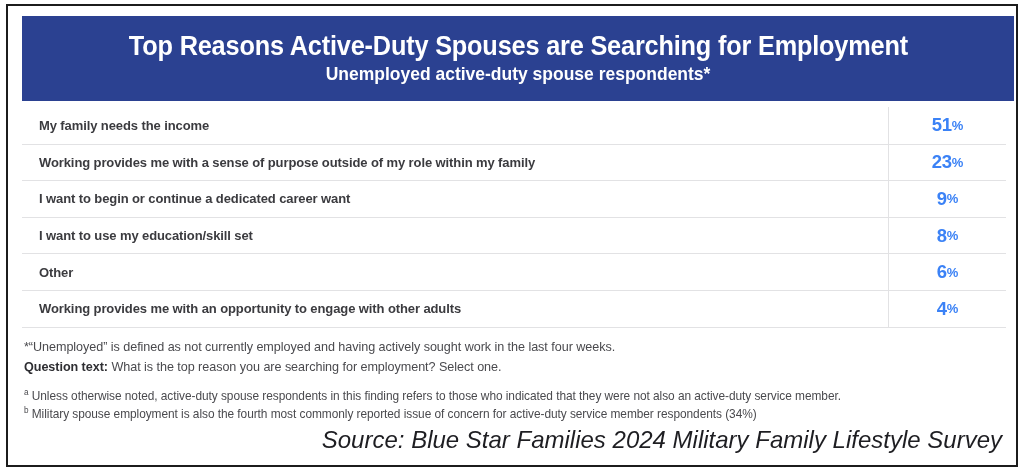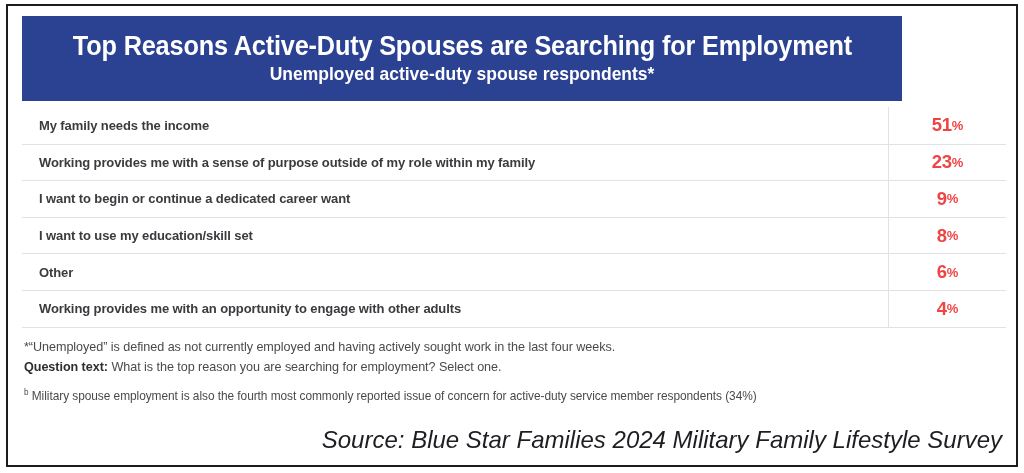--- a/index.html
+++ b/index.html
@@ -20,21 +20,21 @@
     border: 2px solid #1c1c1c;
     background: #ffffff;
     overflow: hidden;
   }
 
   
   .banner {
     position: absolute;
     left: 14px;
     top: 10px;
-    width: 880px;
+    width: 992px;
     height: 85px;
     background: #2b4191;
     display: flex;
     flex-direction: column;
     align-items: center;
     justify-content: center;
     text-align: center;
   }
   .banner-title {
     color: #ffffff;
@@ -84,21 +84,21 @@
     overflow: hidden;
   }
   .row-value {
     flex: 0 0 118px;
     border-left: 1px solid #e2e2e4;
     align-self: stretch;
     display: flex;
     align-items: center;
     justify-content: center;
     font-weight: bold;
-    color: #ef4444;
+    color: #3b82f6;
   }
   .val-num { font-size: 18.5px; letter-spacing: -0.3px; }
   .val-pct { font-size: 13px; }
 
   
   .notes {
     position: absolute;
     left: 16px;
     top: 331px;
     width: 980px;
@@ -196,18 +196,19 @@
           <span class="val-pct">%</span>
       </div>
     </div>
 
   </div>
 
   <div class="notes">
     <div class="note">*“Unemployed” is defined as not currently employed and having actively sought work in the last four weeks.</div>
     <div class="note"><b>Question text:</b><span> What is the top reason you are searching for employment? Select one.</span></div>
     <div class="note-gap"></div>
+    <div class="note-small"><span class="sup">a</span><span> Unless otherwise noted, active-duty spouse respondents in this finding refers to those who indicated that they were not also an active-duty service member.</span></div>
     <div class="note-small"><span class="sup">b</span><span> Military spouse employment is also the fourth most commonly reported issue of concern for active-duty service member respondents (34%)</span></div>
   </div>
 
   <div class="source">Source: Blue Star Families 2024 Military Family Lifestyle Survey</div>
 
 </div>
 
 </body></html>

